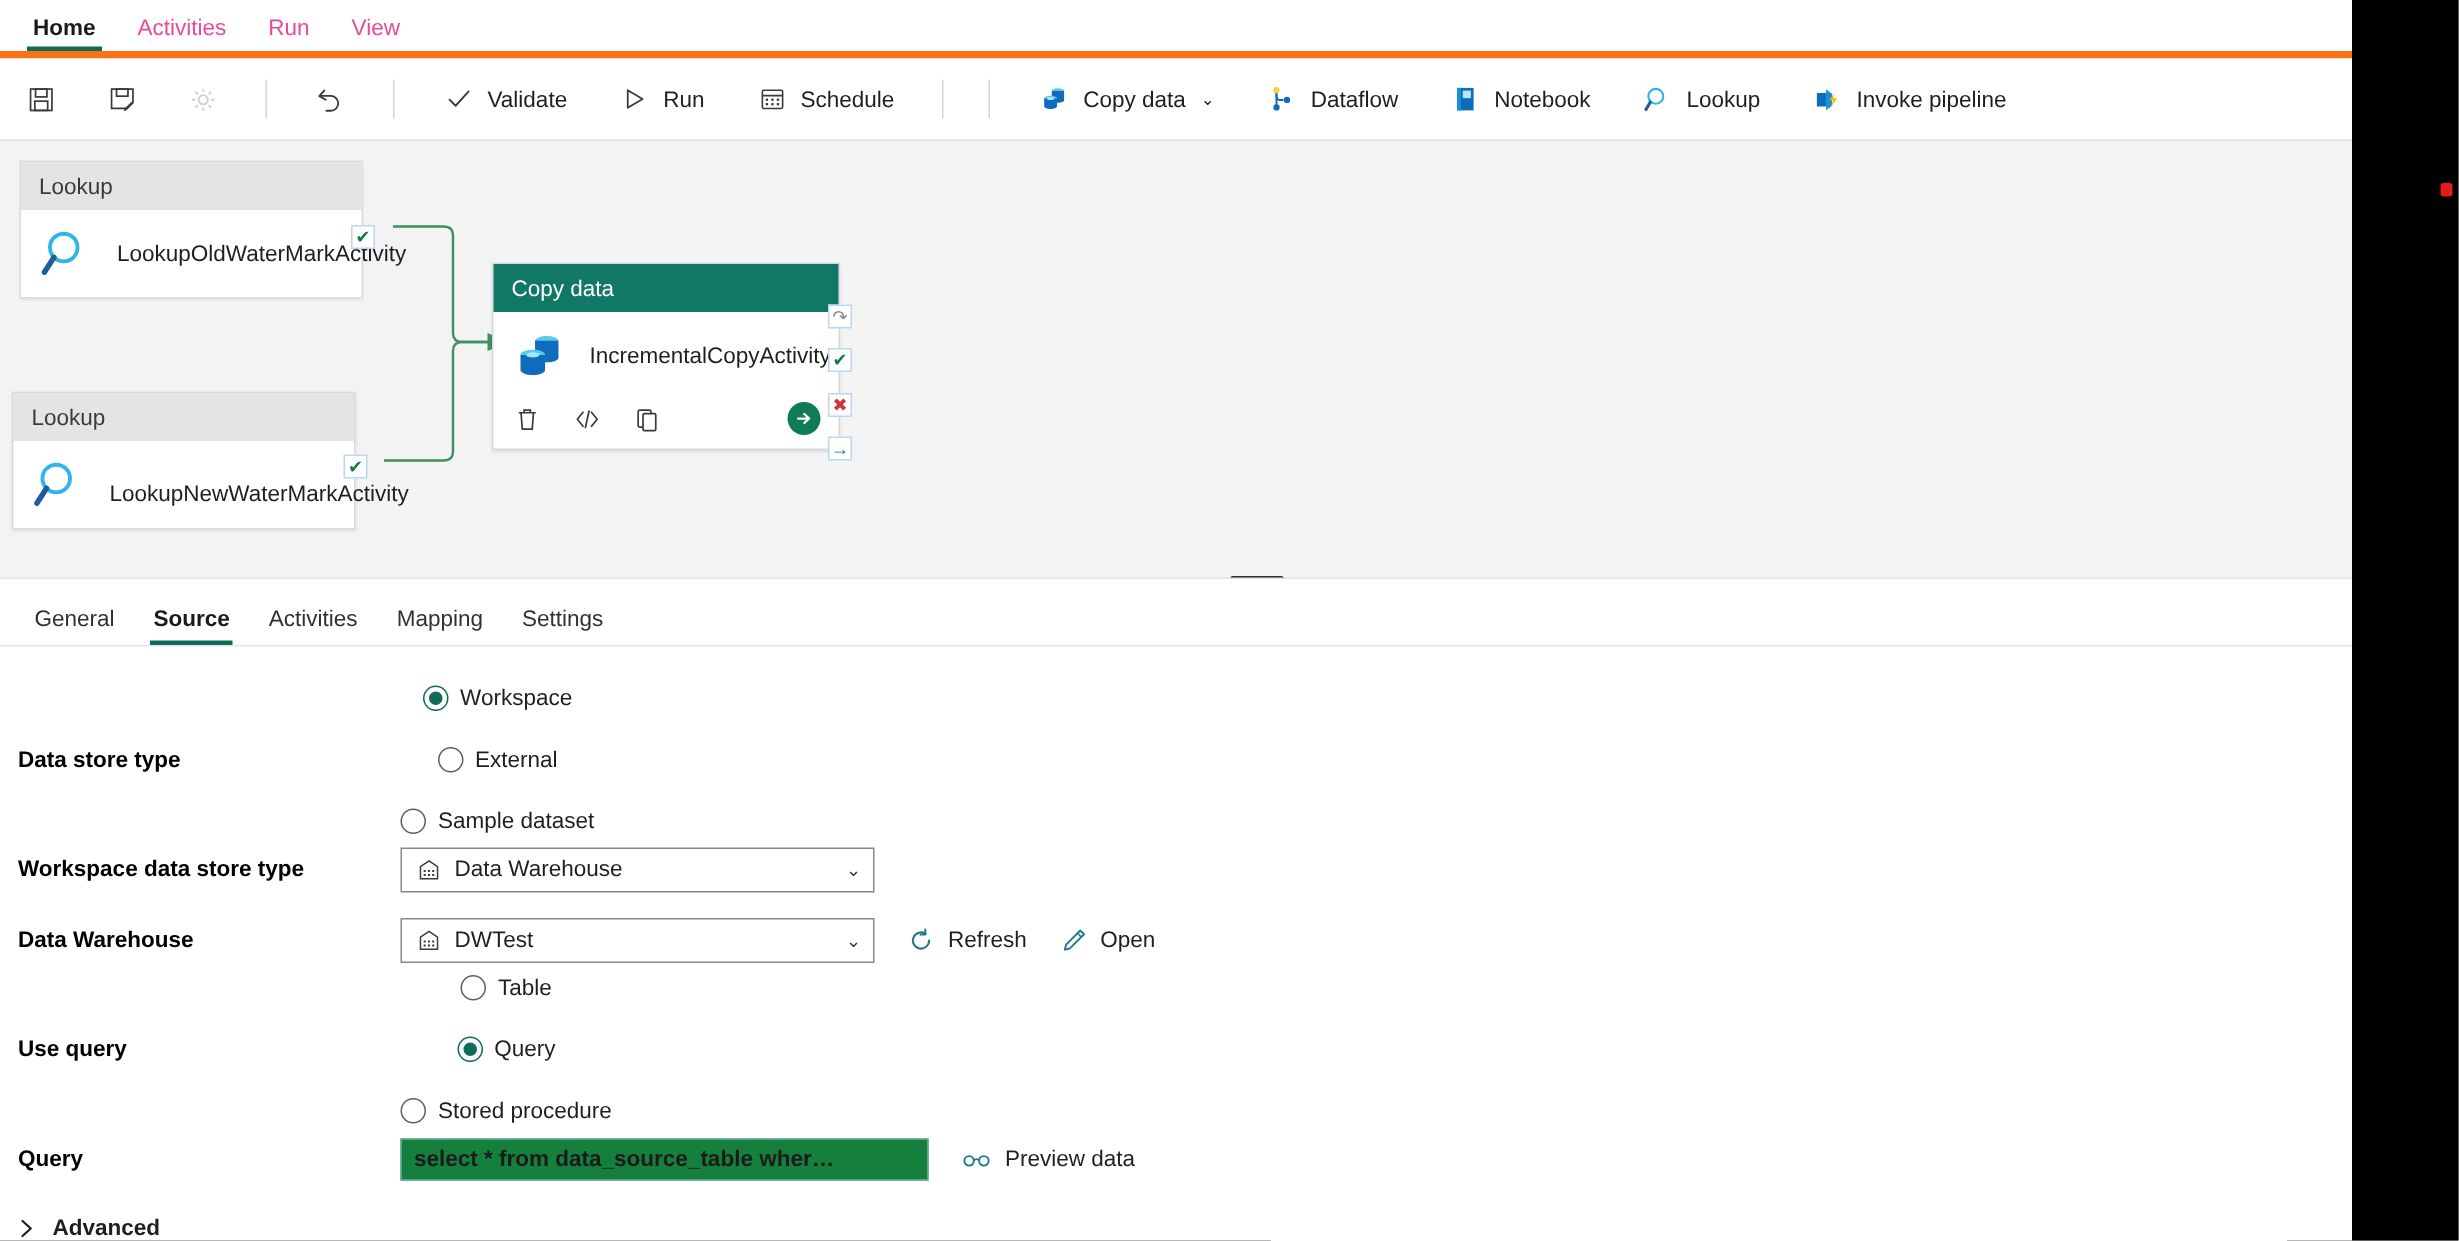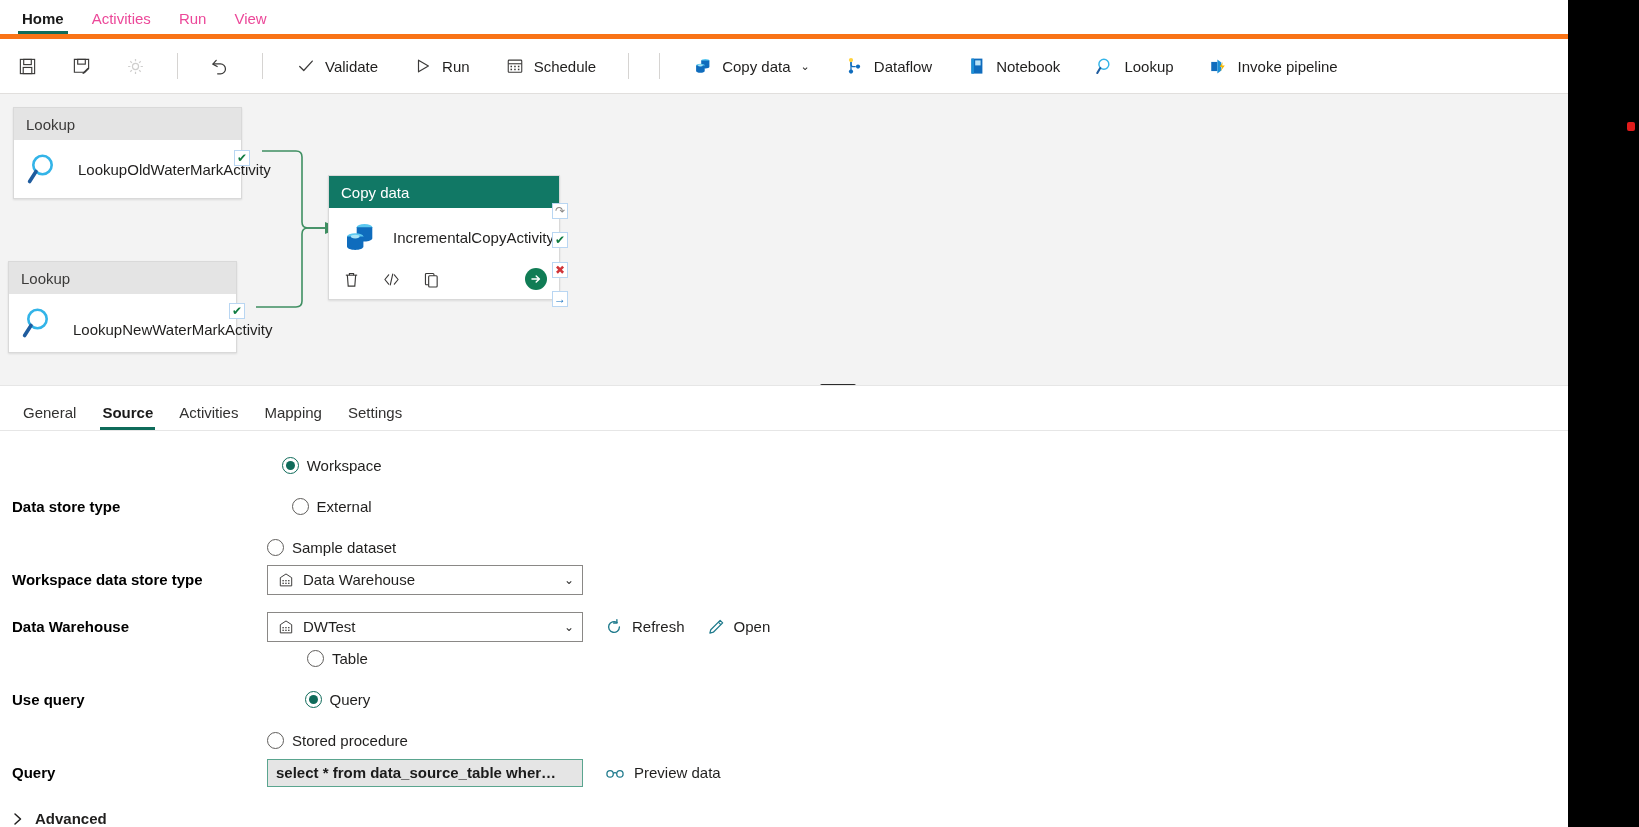--- a/index.html
+++ b/index.html
@@ -138,21 +138,21 @@
     display:flex; align-items:center; padding:0 8px 0 10px; font-size:15px;
     cursor:pointer;
   }
   .select .txt { flex:1; margin-left:9px; }
   .select .chev { color:#323130; font-size:12px; }
   .linkbtn {
     display:flex; align-items:center; gap:9px; margin-left:22px;
     color:#201f1e; font-size:15px; cursor:pointer;
   }
   .qbox {
-    width:316px; height:28px; border:1px solid #5aa58f; background:#e5e5e5;
+    width:352px; height:28px; border:1px solid #5aa58f; background:#15803d;
     display:flex; align-items:center; padding:0 8px; font-size:15px;
     font-weight:bold; color:#1b1b1b; cursor:text; overflow:hidden;
     white-space:nowrap;
   }
   .advanced {
     display:flex; align-items:center; gap:11px; font-size:15px;
     font-weight:bold; color:#201f1e; margin-top:14px; cursor:pointer;
   }
   svg { display:block; }
 </style>

